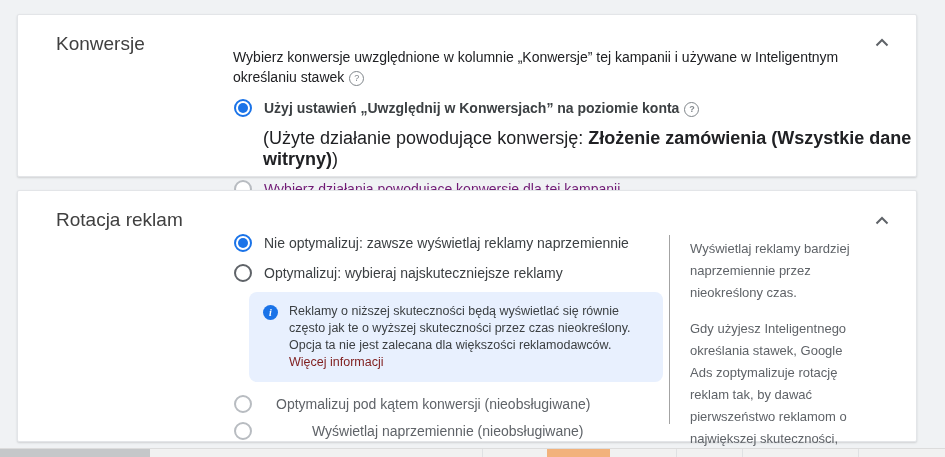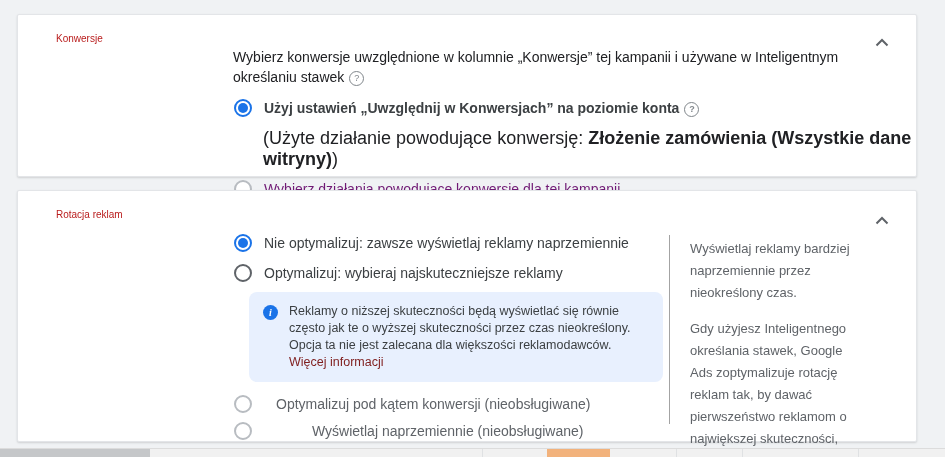--- a/index.html
+++ b/index.html
@@ -13,21 +13,21 @@
     position:absolute;left:17px;width:900px;background:#fff;
     border:1px solid #e3e5e8;border-radius:2px;
     box-shadow:0 1px 2px rgba(60,64,67,.18);
     box-sizing:border-box;display:flex;
   }
   #card-conversions{top:14px;height:163px;}
   #card-rotation{top:190px;height:252px;}
 
   .label-col{
     width:215px;min-width:215px;box-sizing:border-box;
-    padding:18px 0 0 38px;font-size:10px;color:#b91c1c;
+    padding:18px 0 0 38px;font-size:19px;color:#404040;
   }
   .content-col{flex:1;padding-top:32px;position:relative;box-sizing:border-box;}
 
   .section-header{
     font-size:14px;line-height:20px;color:#202124;width:636px;
   }
   .help-icon{
     display:inline-block;width:13px;height:13px;line-height:13px;
     border:1px solid #80868b;border-radius:50%;color:#80868b;
     font-size:9px;text-align:center;vertical-align:1px;margin-left:5px;

